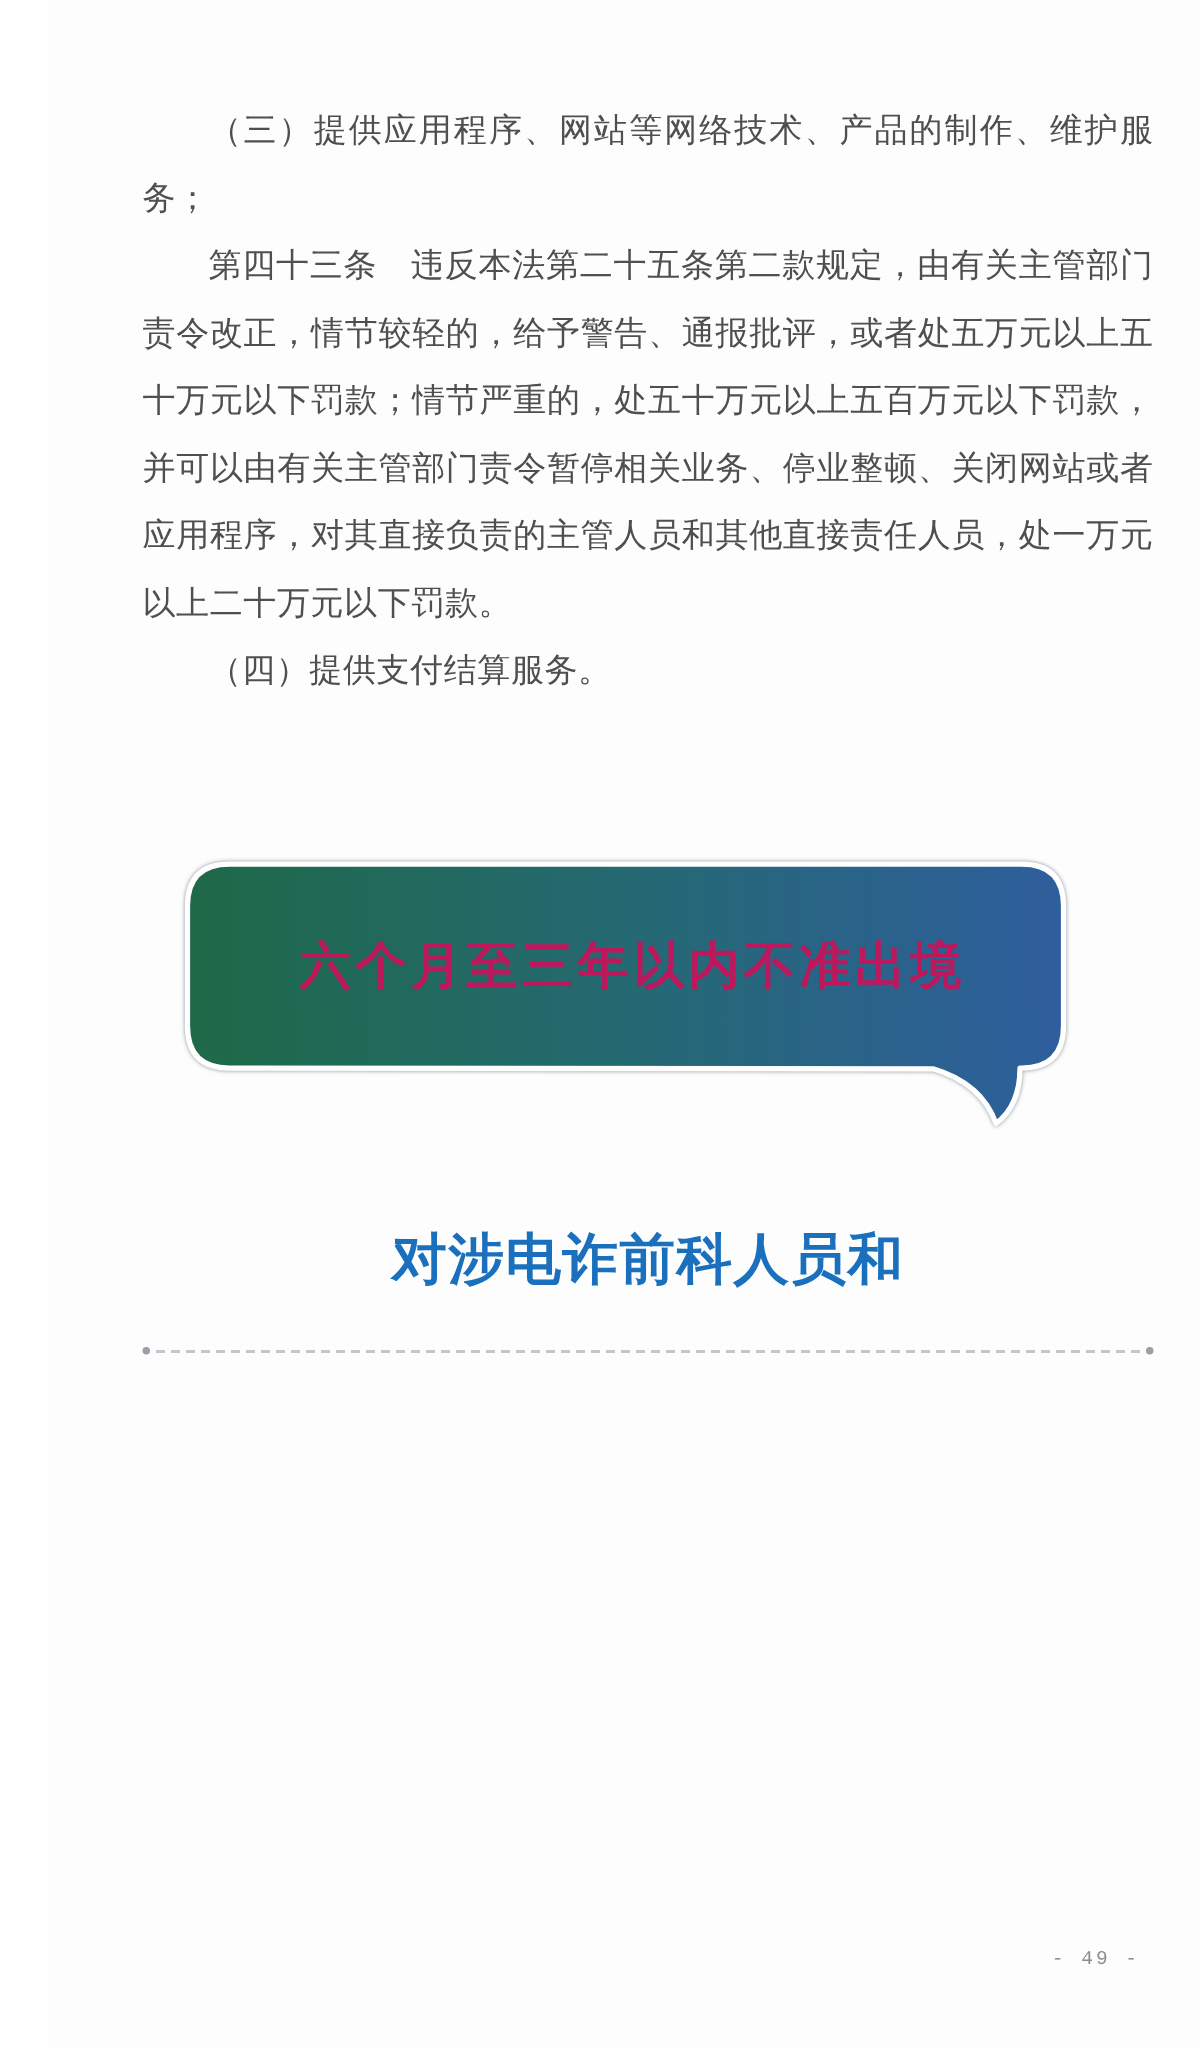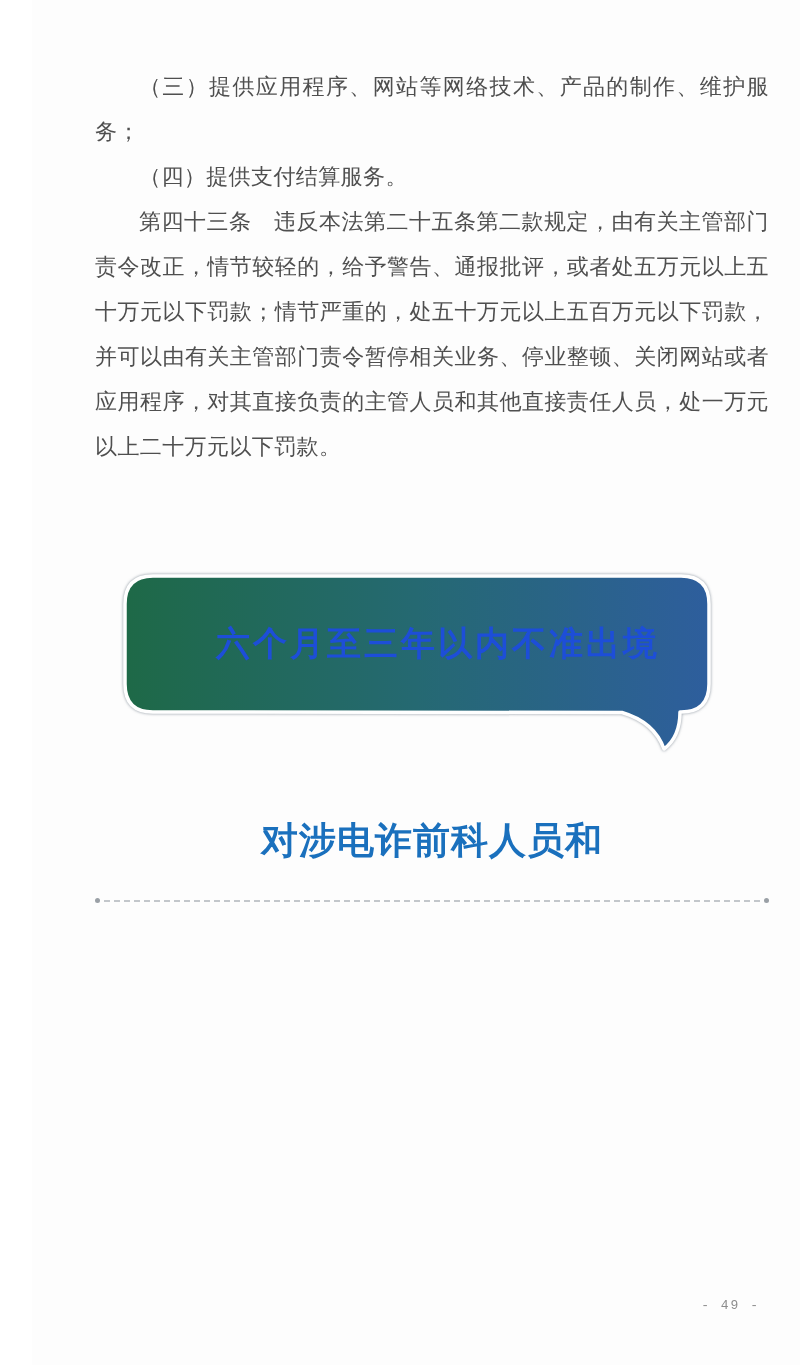--- a/index.html
+++ b/index.html
@@ -73,38 +73,38 @@
     letter-spacing:2px;
   }
 </style>
 </head>
 <body>
 
 <div class="page">
   <div class="content">
 
     <p class="body-par">（三）提供应用程序、网站等网络技术、产品的制作、维护服务；</p>
+    <p class="body-par">第四十三条　违反本法第二十五条第二款规定，由有关主管部门责令改正，情节较轻的，给予警告、通报批评，或者处五万元以上五十万元以下罚款；情节严重的，处五十万元以上五百万元以下罚款，并可以由有关主管部门责令暂停相关业务、停业整顿、关闭网站或者应用程序，对其直接负责的主管人员和其他直接责任人员，处一万元以上二十万元以下罚款。</p>
     <p class="body-par">（四）提供支付结算服务。</p>
-    <p class="body-par">第四十三条　违反本法第二十五条第二款规定，由有关主管部门责令改正，情节较轻的，给予警告、通报批评，或者处五万元以上五十万元以下罚款；情节严重的，处五十万元以上五百万元以下罚款，并可以由有关主管部门责令暂停相关业务、停业整顿、关闭网站或者应用程序，对其直接负责的主管人员和其他直接责任人员，处一万元以上二十万元以下罚款。</p>
 
     <div class="callout-wrap">
       <svg class="callout-svg" width="600" height="186" viewBox="0 0 600 186">
         <defs>
           <linearGradient id="bubbleGrad" x1="0" y1="0" x2="1" y2="0">
             <stop id="grad-start" offset="0" stop-color="#1e6947"></stop>
             <stop id="grad-mid" offset="0.5" stop-color="#256972"></stop>
             <stop id="grad-end" offset="1" stop-color="#2e5e9d"></stop>
           </linearGradient>
         </defs>
         <path d="M31,3 H559 Q587,3 587,31 V111 Q587,139 559,139 L558,139
                  C558,153 554,167 542,176
                  C536,159 522,146 500,139.5
                  L31,139 Q3,139 3,111 V31 Q3,3 31,3 Z" fill="url(#bubbleGrad)" stroke="#ffffff" stroke-width="3.5" stroke-linejoin="round"></path>
       </svg>
-      <div class="callout-text" style="color: #1d4ed8; padding-left: 16px;">六个月至三年以内不准出境</div>
+      <div class="callout-text" style="color: #be185d;">六个月至三年以内不准出境</div>
     </div>
 
     <div class="section-heading" style="color: rgb(26, 112, 189); text-align: center;">
       <div>对涉电诈前科人员和</div>
     </div>
 
     <div class="divider">
       <span class="dot"></span>
       <span class="dash"></span>
       <span class="dot"></span>

